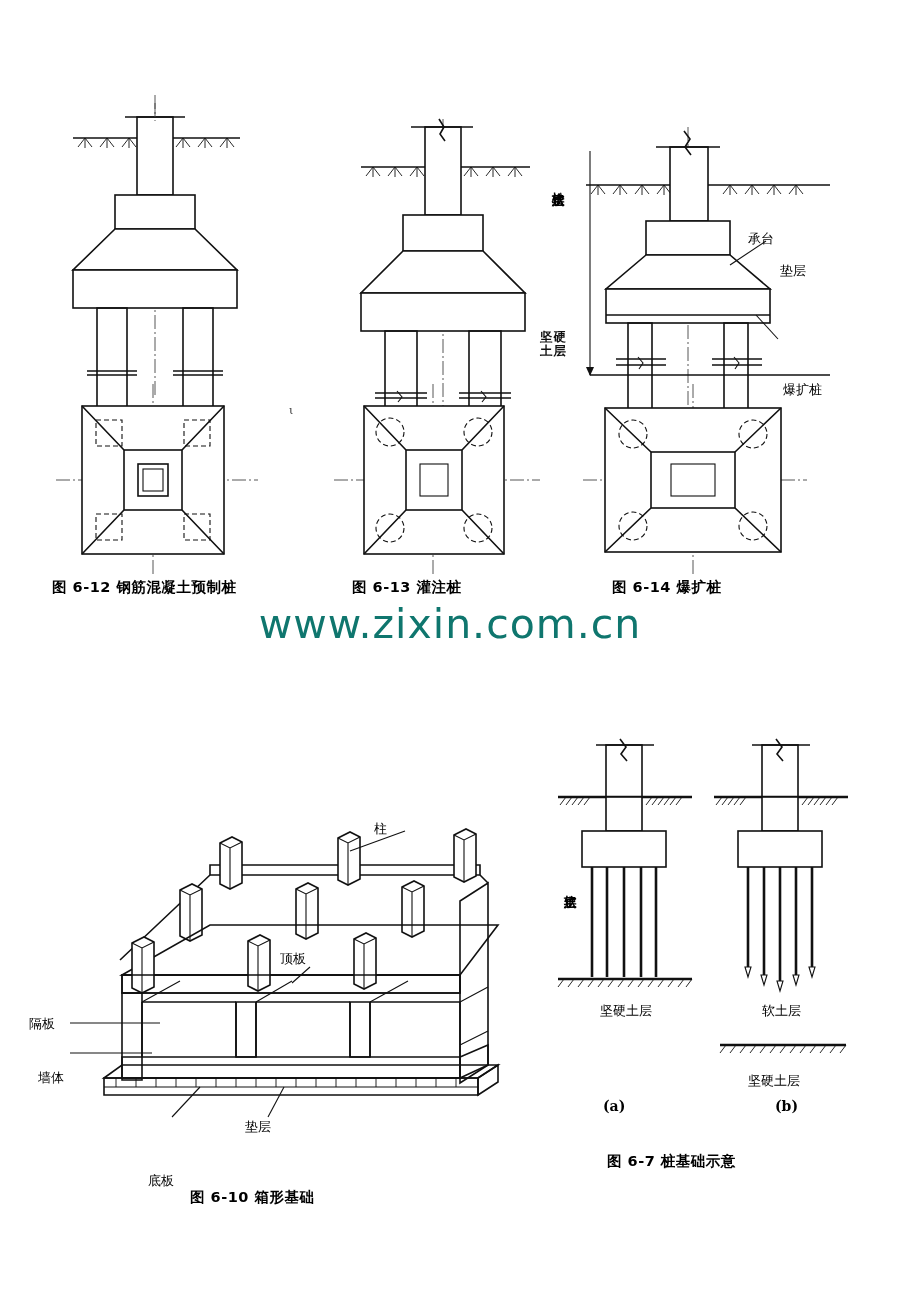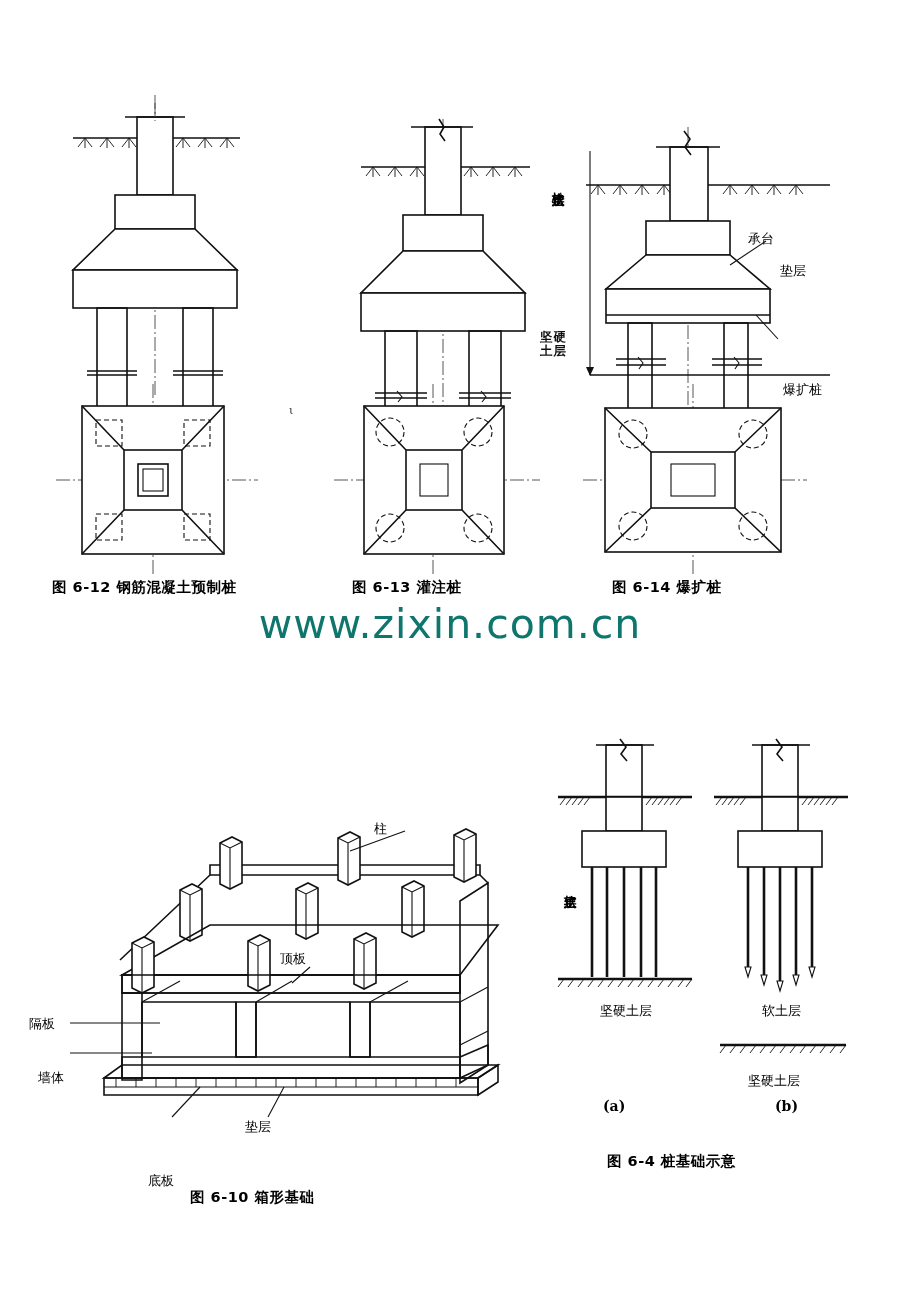--- a/index.html
+++ b/index.html
@@ -437,15 +437,15 @@
     </svg>
   </div>
   <span class="vlbl" style="left:564px;top:885px;height:70px;">软土层</span>
   <span class="lbl" style="left:600px;top:1002px;">坚硬土层</span>
   <span class="lbl" style="left:762px;top:1002px;">软土层</span>
   <span class="lbl" style="left:748px;top:1072px;">坚硬土层</span>
   <span class="sublbl" style="left:603px;top:1098px;">(a)</span>
   <span class="sublbl" style="left:775px;top:1098px;">(b)</span>
 
   <span class="cap" style="left:190px;top:1152px;margin-top:36px;">图 6-10  箱形基础</span>
-  <span class="cap" style="left:607px;top:1152px;">图 6-4  桩基础示意</span>
+  <span class="cap" style="left:607px;top:1152px;">图 6-7  桩基础示意</span>
 
 </div>
 
 </body></html>

